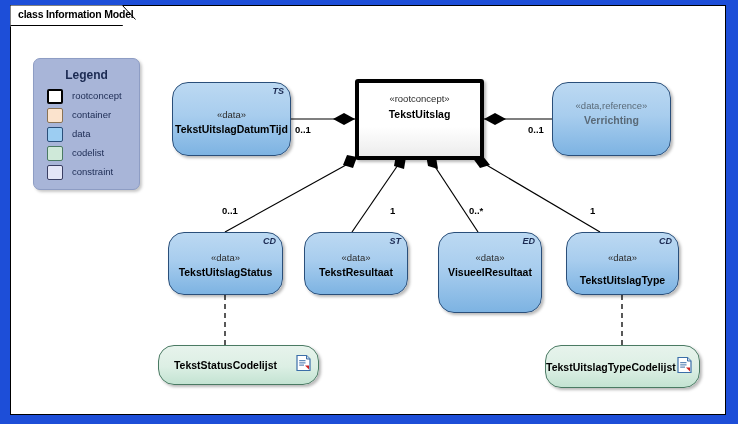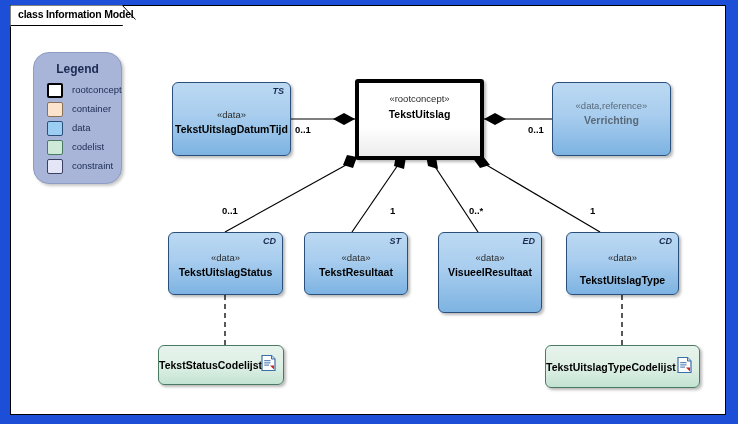--- a/index.html
+++ b/index.html
@@ -51,24 +51,24 @@
     font-weight: bold;
     color: #000000;
     white-space: nowrap;
     letter-spacing: -0.2px;
   }
 
   
   #legend {
     position: absolute;
     left: 33px;
-    top: 52px;
-    width: 89px;
+    top: 58px;
+    width: 107px;
     height: 132px;
-    border-radius: 16px;
+    border-radius: 7px;
     background: #a8b5d8;
     border: 1px solid #8e9dc4;
     box-sizing: border-box;
     box-shadow: 2px 2px 3px rgba(0,0,0,0.22);
   }
   #legend-title {
     position: absolute;
     top: 9px;
     left: 0;
     width: 100%;
@@ -97,21 +97,21 @@
     top: 1px;
     font-size: 9.5px;
     color: #1b2a52;
     white-space: nowrap;
   }
 
   
   .cls {
     position: absolute;
     box-sizing: border-box;
-    border-radius: 6px;
+    border-radius: 16px;
     box-shadow: 2px 2px 3px rgba(0,0,0,0.28);
   }
   .cls.data {
     background: linear-gradient(180deg, #bcd9f2 0%, #a8cdee 45%, #7db3e2 100%);
     border: 1px solid #2a4f7a;
   }
   .cls.rootconcept {
     background: linear-gradient(180deg, #ffffff 0%, #ffffff 60%, #ececec 100%);
     border: 4px solid #000000;
     border-radius: 3px;
@@ -295,21 +295,21 @@
     <span class="cls-text stereo" style="top:19px;">«data»</span>
     <span class="cls-text cname" style="top:33px;">VisueelResultaat</span>
   </div>
 
   <div class="cls data" style="left:566px; top:232px; width:113px; height:63px;">
     <span class="corner-tag">CD</span>
     <span class="cls-text stereo" style="top:19px;">«data»</span>
     <span class="cls-text cname" style="top:41px;">TekstUitslagType</span>
   </div>
 
-  <div class="cls codelist" style="left:158px; top:345px; width:126px; height:40px;">
+  <div class="cls codelist" style="left:158px; top:345px; width:161px; height:40px;">
     <span class="codelist-name">TekstStatusCodelijst</span>
     <span class="doc-icon">
       <svg width="15" height="17" viewBox="0 0 15 17">
         <path d="M1,1 H10.5 L14,4.5 V16 H1 Z" fill="#ffffff" stroke="#3b6ea8" stroke-width="1.2"></path>
         <path d="M10.5,1 V4.5 H14" fill="#ccd9ea" stroke="#3b6ea8" stroke-width="1"></path>
         <line x1="3.2" y1="6.2" x2="9.5" y2="6.2" stroke="#3b6ea8" stroke-width="1"></line>
         <line x1="3.2" y1="8.4" x2="9.5" y2="8.4" stroke="#3b6ea8" stroke-width="1"></line>
         <line x1="3.2" y1="10.6" x2="8" y2="10.6" stroke="#3b6ea8" stroke-width="1"></line>
         <path d="M9,11 L13,11 L13,15 Z" fill="#cc2222"></path>
       </svg>

